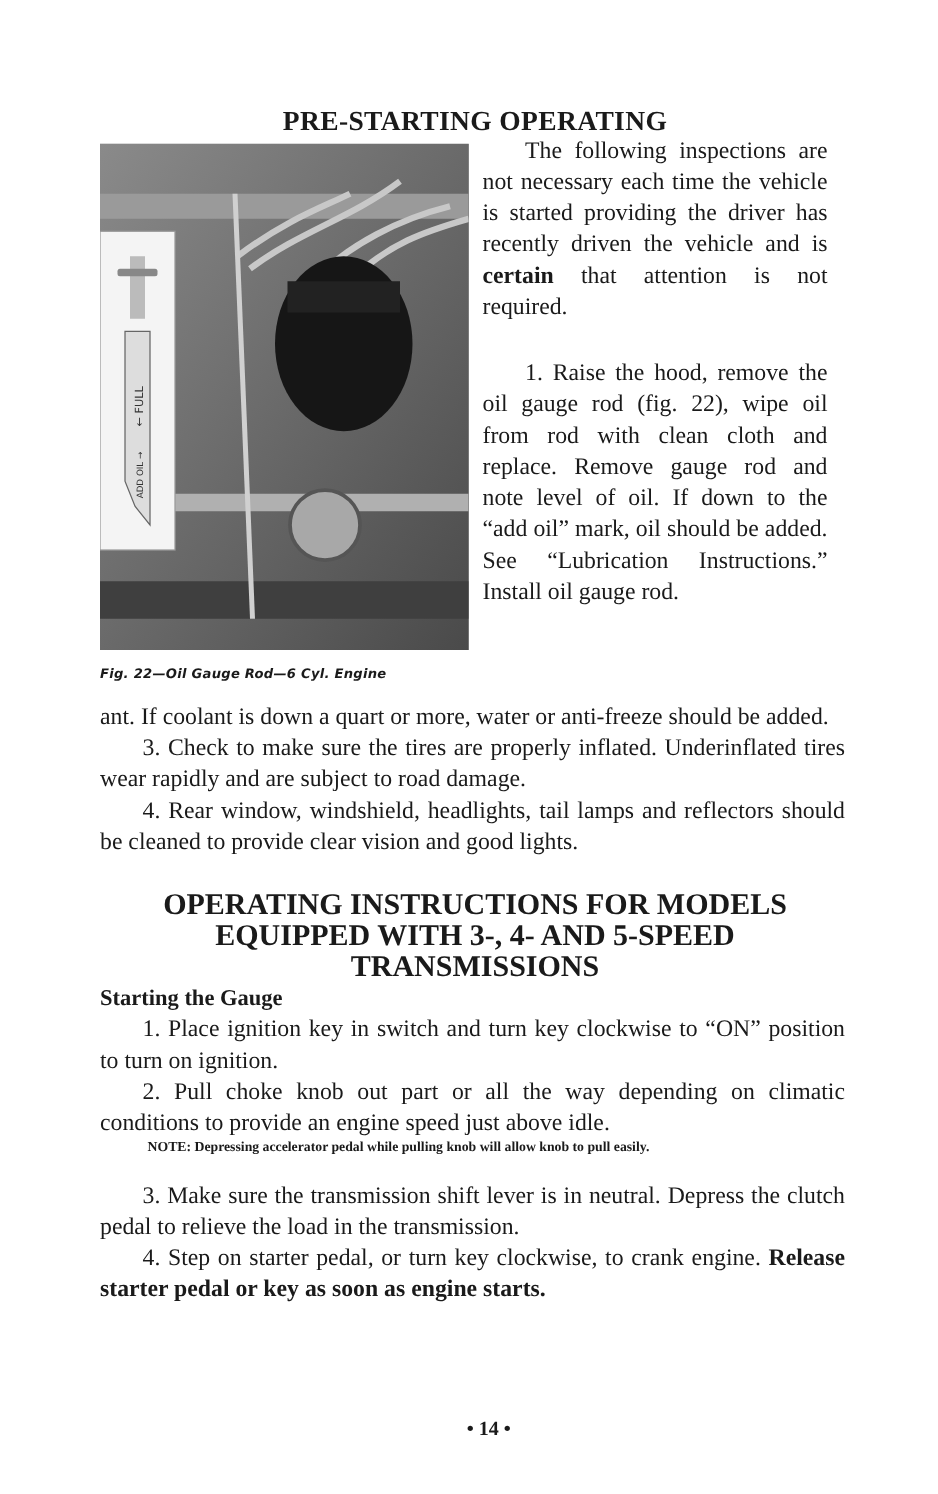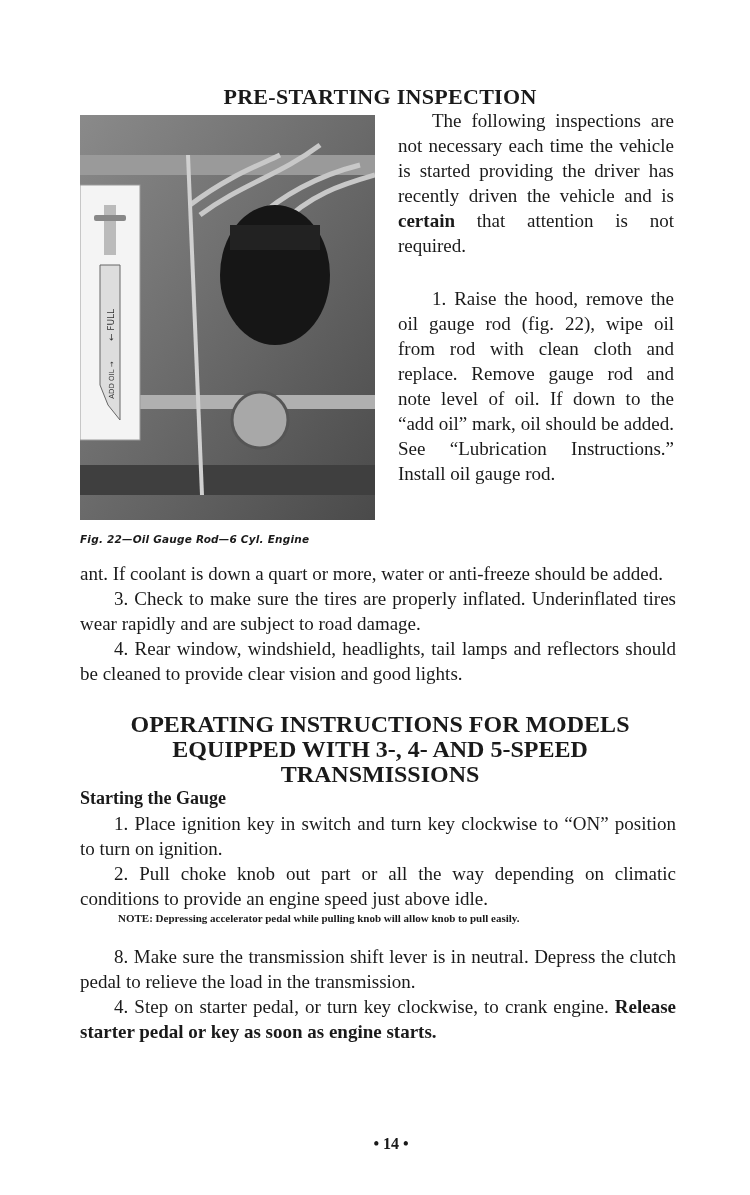--- a/index.html
+++ b/index.html
@@ -8,21 +8,21 @@
   .page { position: absolute; left: 0; top: 0; width: 750px; height: 1195px; }
 
   .title1 { position: absolute; top: 84px; left: 80px; width: 600px; text-align: center;
             font-family: "Liberation Serif", serif; font-weight: bold; font-size: 22px; letter-spacing: 0.3px; }
 
   .figure { position: absolute; left: 80px; top: 115px; width: 295px; height: 405px;
             background: #6f6f6f; overflow: hidden; }
   .caption { position: absolute; left: 80px; top: 533px; font-family: "DejaVu Sans", sans-serif;
              font-style: italic; font-weight: bold; font-size: 10.5px; letter-spacing: 0.2px; }
 
-  .col { position: absolute; left: 398px; width: 276px; font-family: "Liberation Serif", serif;
+  .col { position: absolute; left: 386px; width: 276px; font-family: "Liberation Serif", serif;
          font-size: 19px; line-height: 25px; text-align: justify; }
   .full { position: absolute; left: 80px; width: 596px; font-family: "Liberation Serif", serif;
           font-size: 19px; line-height: 25px; text-align: justify; }
   .indent { text-indent: 34px; }
   p { margin: 0; }
   b { font-weight: bold; }
 
   .title2 { position: absolute; top: 712px; left: 80px; width: 600px; text-align: center;
             font-family: "Liberation Serif", serif; font-weight: bold; font-size: 24px; line-height: 25px; }
   .subhead { position: absolute; top: 788px; left: 80px; font-family: "Liberation Serif", serif;
@@ -30,21 +30,21 @@
   .note { position: absolute; left: 118px; top: 910px; width: 560px; font-family: "Liberation Serif", serif;
           font-weight: bold; font-size: 11px; line-height: 17px; }
   .pagenum { position: absolute; top: 1135px; left: 0; width: 750px; text-align: center;
              font-family: "Liberation Serif", serif; font-weight: bold; font-size: 16px; padding-left: 16px; }
 </style>
 </head>
 <body>
 
 <div class="page">
 
-  <div class="title1">PRE-STARTING INSPECTION</div>
+  <div class="title1">PRE-STARTING OPERATING</div>
 
   <div class="figure">
     <svg width="295" height="405" viewBox="0 0 295 405">
       <defs>
         <linearGradient id="bg" x1="0" y1="0" x2="1" y2="1">
           <stop offset="0" stop-color="#8a8a8a"></stop>
             <stop offset="1" stop-color="#4a4a4a"></stop>
         </linearGradient>
       </defs>
       <rect x="0" y="0" width="295" height="405" fill="url(#bg)"></rect>
@@ -91,18 +91,18 @@
   <div class="subhead">Starting the Gauge</div>
 
   <div class="full" style="top:811px;">
     <p class="indent">1. Place ignition key in switch and turn key clockwise to “ON” position to turn on ignition.</p>
     <p class="indent">2. Pull choke knob out part or all the way depending on climatic conditions to provide an engine speed just above idle.</p>
   </div>
 
   <div class="note">NOTE: Depressing accelerator pedal while pulling knob will allow knob to pull easily.</div>
 
   <div class="full" style="top:944px;">
-    <p class="indent">8. Make sure the transmission shift lever is in neutral. Depress the clutch pedal to relieve the load in the transmission.</p>
+    <p class="indent">3. Make sure the transmission shift lever is in neutral. Depress the clutch pedal to relieve the load in the transmission.</p>
     <p class="indent"><span>4. Step on starter pedal, or turn key clockwise, to crank engine. </span><b>Release starter pedal or key as soon as engine starts.</b></p>
   </div>
 
   <div class="pagenum">• 14 •</div>
 </div>
 
 </body></html>

